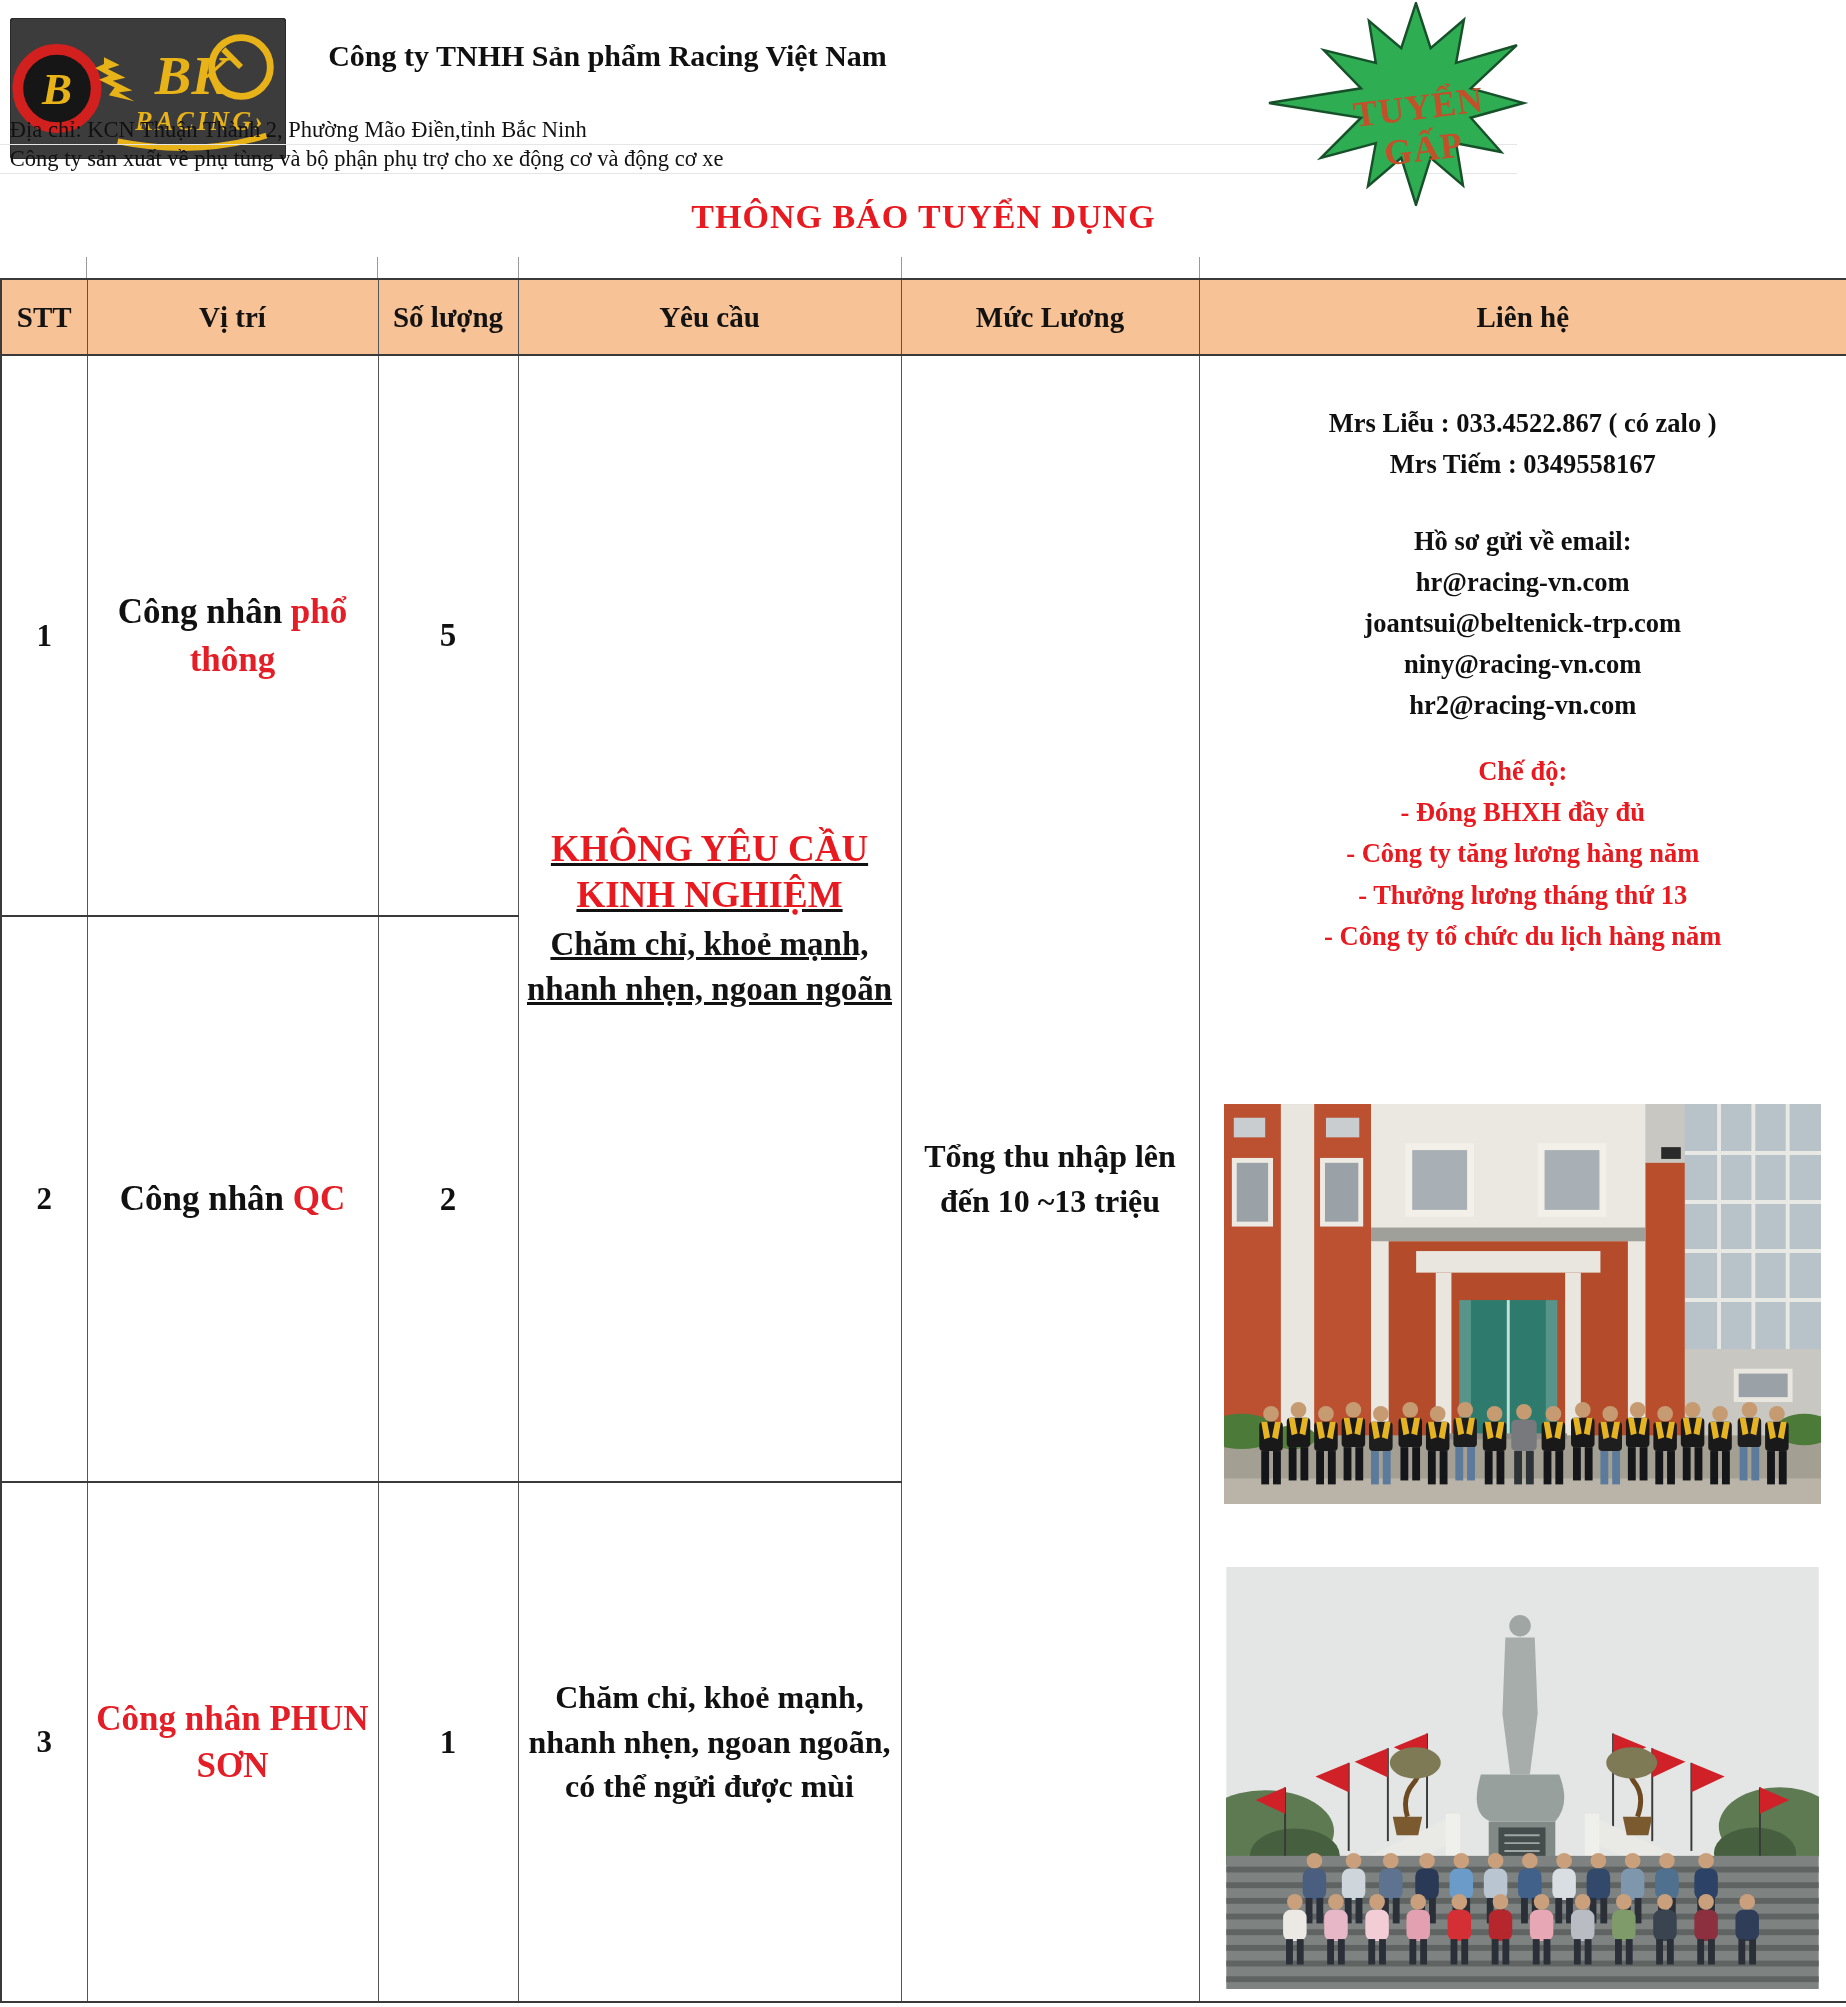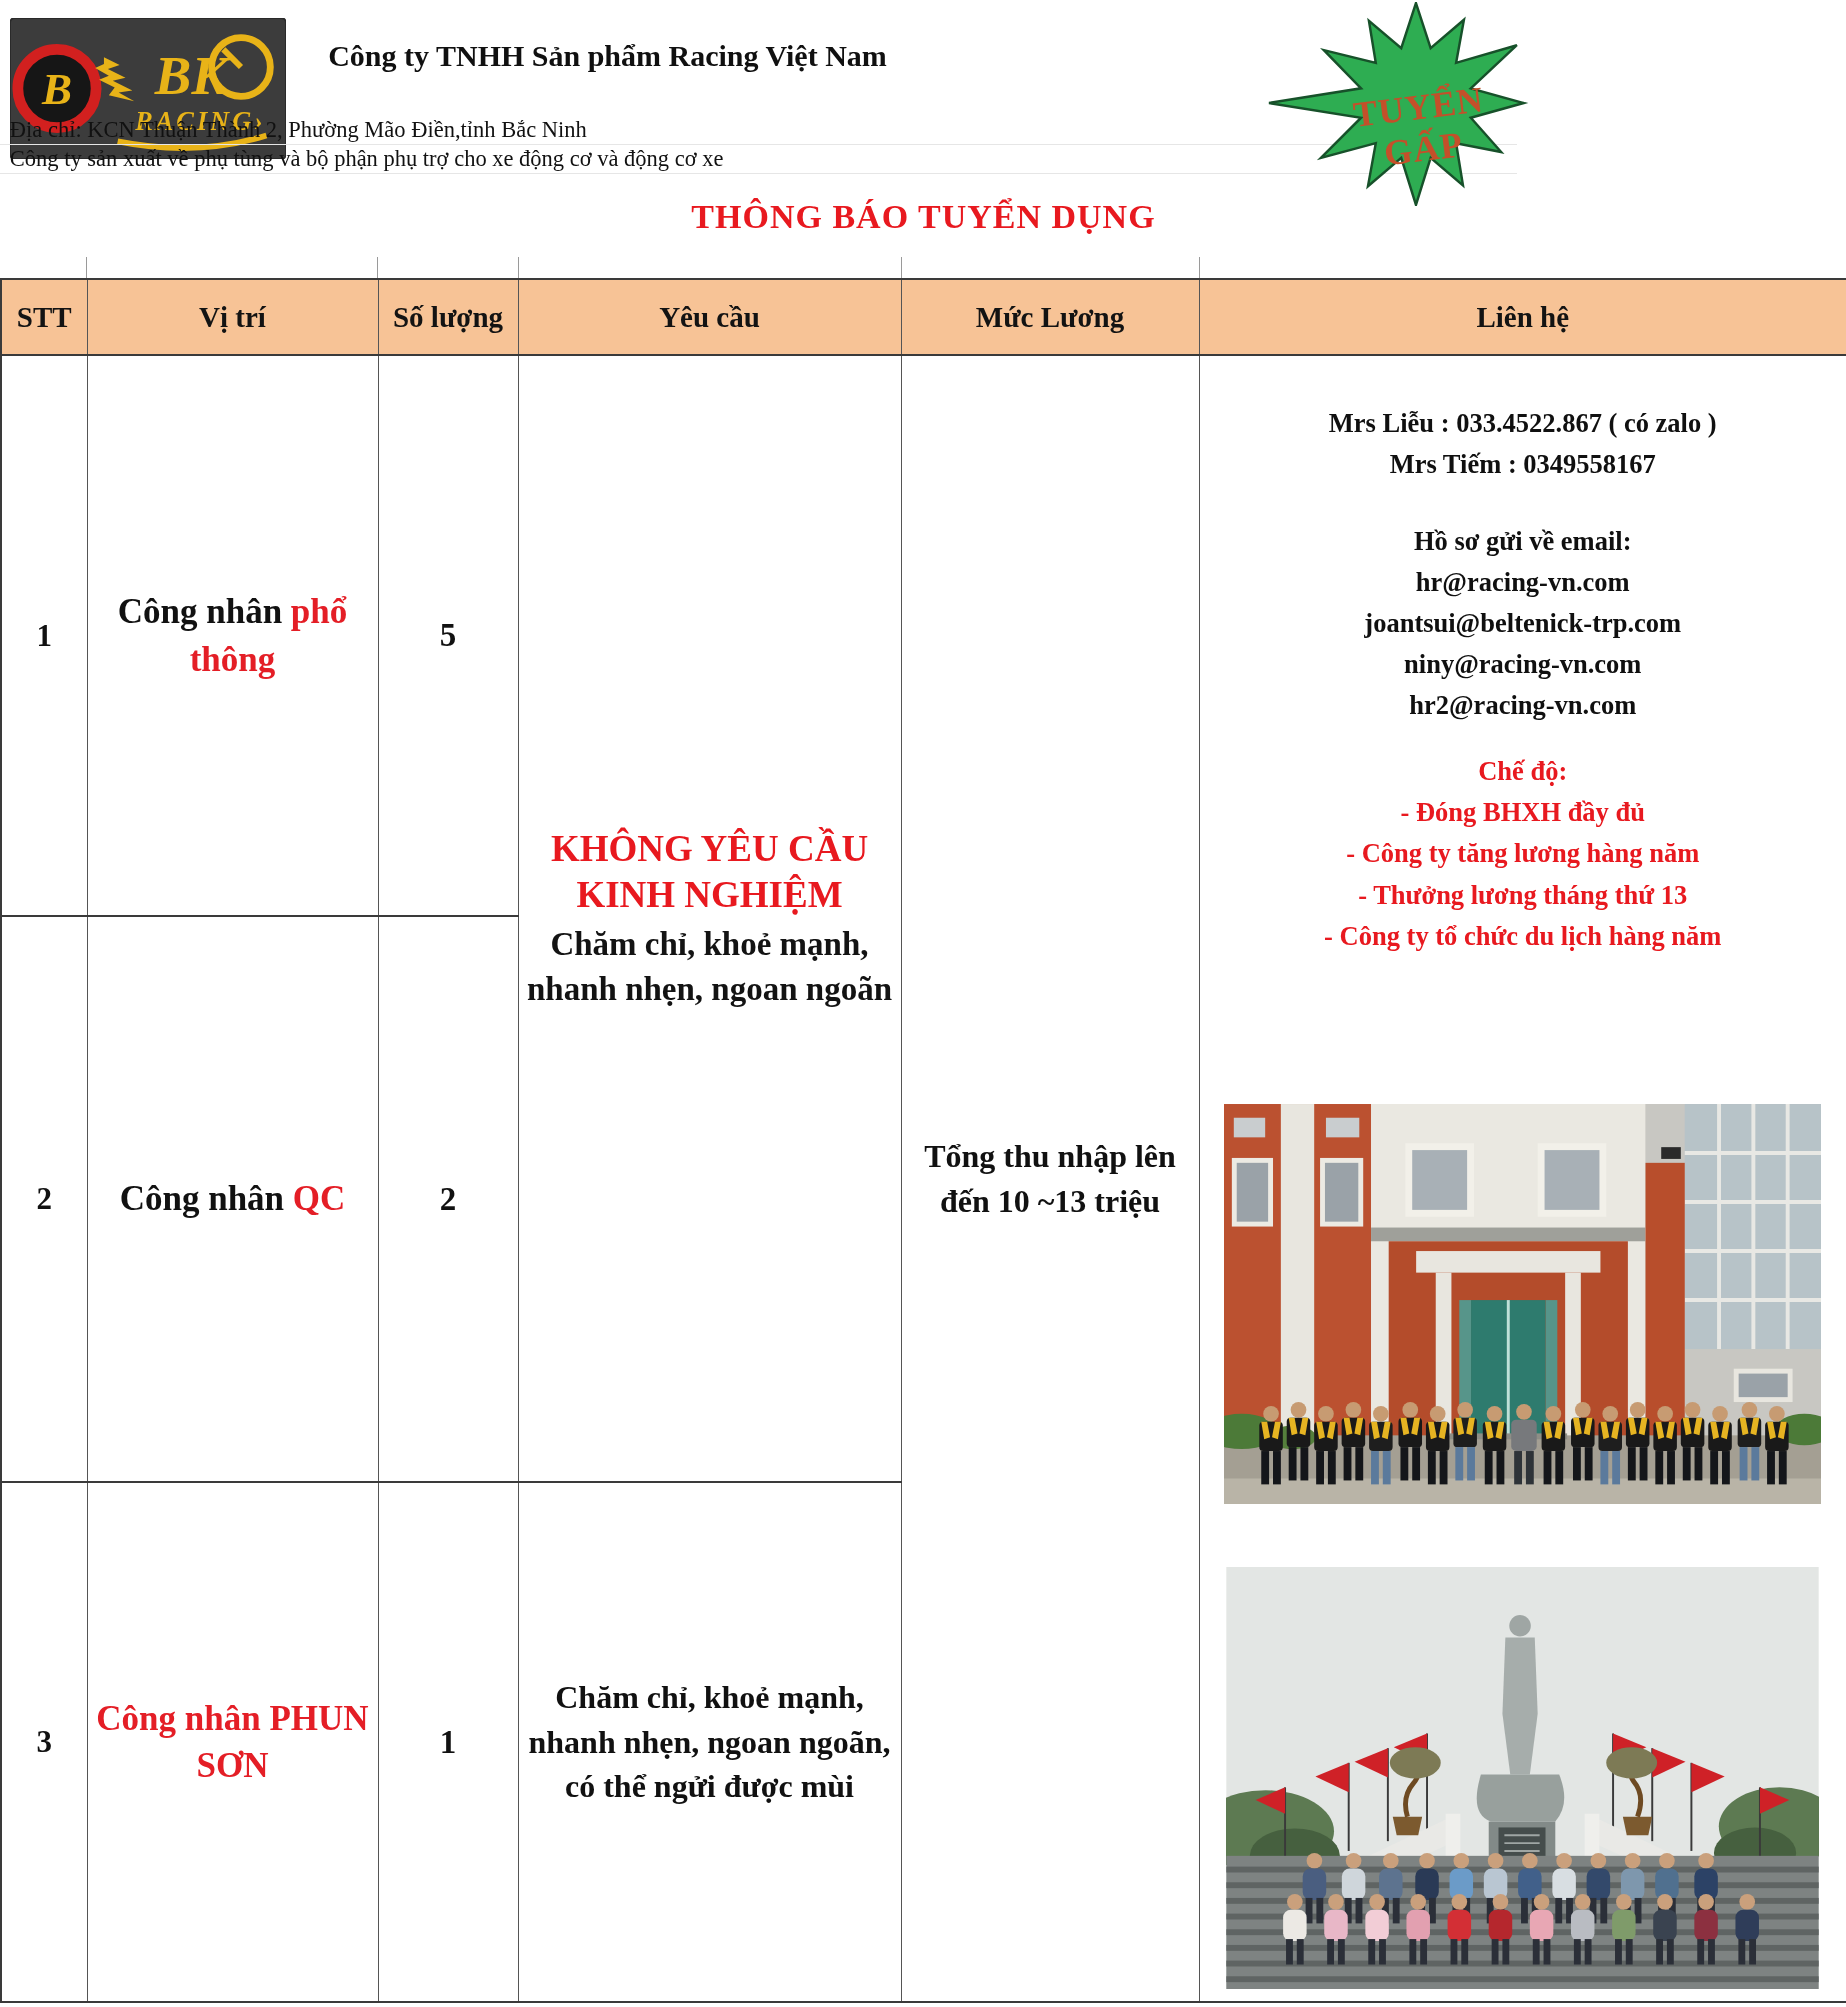--- a/index.html
+++ b/index.html
@@ -25,21 +25,21 @@
   table.hiring{position:absolute;left:0;top:278px;width:1847px;border-collapse:collapse;
         table-layout:fixed;border:2px solid #3a3a3a;border-bottom:2.9px solid #222;}
   table.hiring th,table.hiring td{border:1px solid #555;border-top:2px solid #3a3a3a;
         border-bottom:2px solid #3a3a3a;text-align:center;vertical-align:middle;
         padding:0;overflow:hidden;}
   th.hd{background:#f7c396;font-size:29px;font-weight:bold;height:74px;color:#131313;}
   .stt{font-size:31px;font-weight:bold;}
   .pos{font-size:35px;font-weight:bold;line-height:1.35;padding:0 11.8px;}
   .qty{font-size:33px;font-weight:bold;}
   .red{color:#e41e26;}
-  td.req-merged{font-weight:bold;padding:0 9.8px;}
+  td.req-merged{font-weight:bold;padding:0 9.8px;text-decoration:underline;}
   .req-hi{font-size:37px;font-weight:bold;color:#e8191f;line-height:1.25;}
   .req-detail{font-size:33px;font-weight:bold;color:#131313;line-height:1.35;margin-top:3.9px;}
   td.req3{font-size:32px;font-weight:bold;text-align:left;padding:0 13.7px;line-height:1.4;}
   td.salary{font-size:32px;font-weight:bold;line-height:1.4;padding:0 17.6px;}
   td.contact{vertical-align:top;}
   .contact-block{margin-top:35px;font-size:26.5px;font-weight:bold;line-height:1.55;color:#101010;}
   .gap36{height:35px;} .gap26{height:25.5px;}
   .benefits{color:#e8191f;}
   .photo{margin:0 auto;overflow:hidden;}
   .photo1{width:597px;height:400px;margin-top:147px;}

